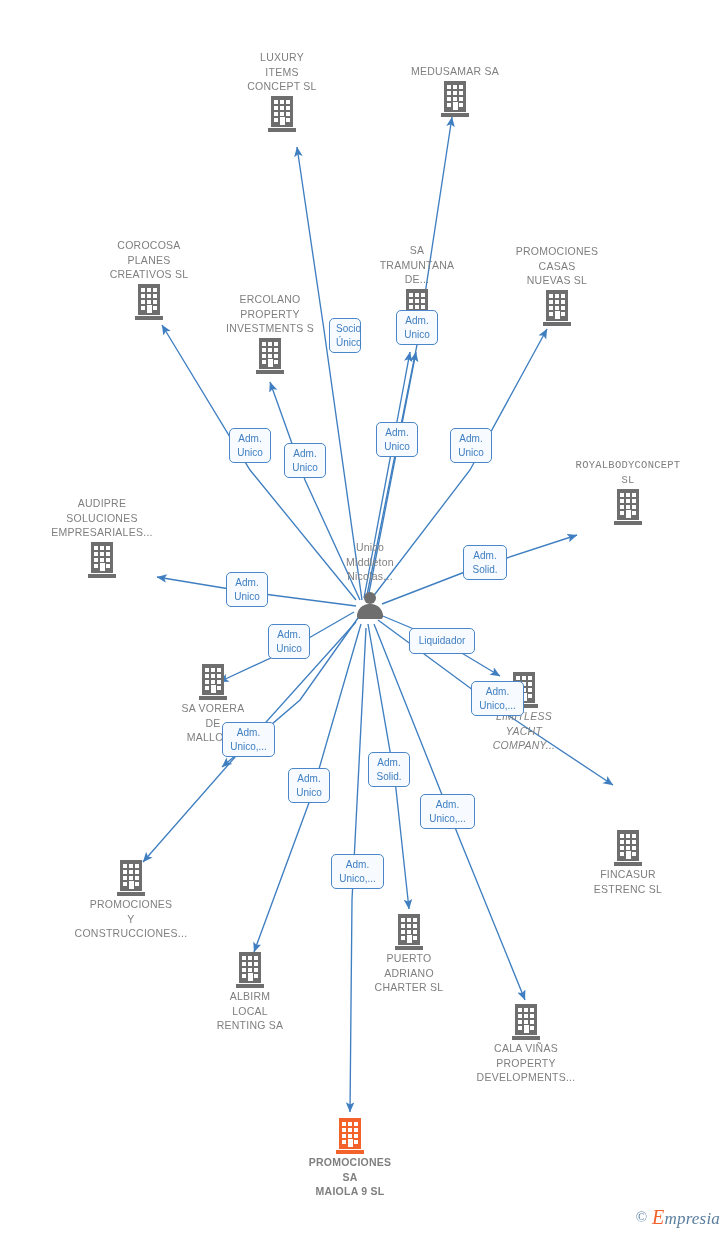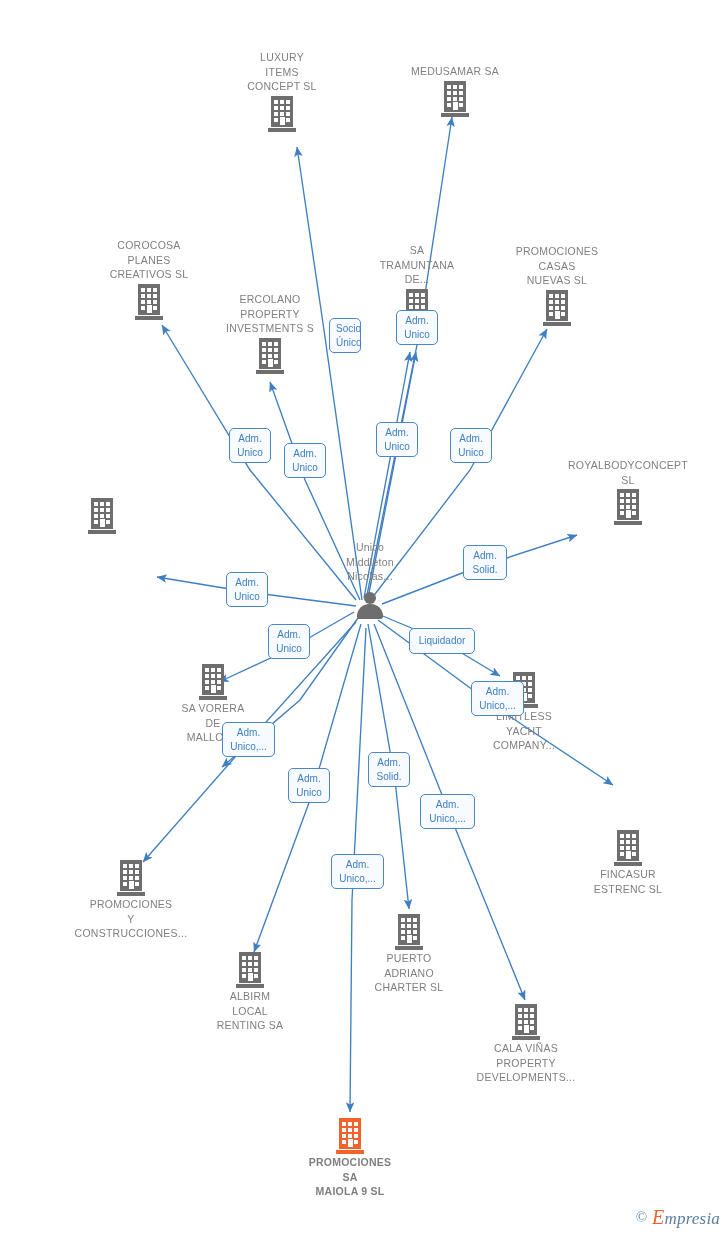--- a/index.html
+++ b/index.html
@@ -242,21 +242,21 @@
           <div class="win" style="left:12px;top:16px"></div>
           <div class="win" style="left:18px;top:16px"></div>
         <div class="win" style="left:6px;top:22px"></div>
           <div class="win" style="left:18px;top:22px"></div>
         <div class="door"></div>
           <div class="base"></div>
       </div>
     </div>
   </div>
 
-  <div class="node" style="left:628px;top:458px;">
+  <div class="node" style="left:628px;top:458px;font-family:Liberation Mono, monospace;">
     <div class="label">ROYALBODYCONCEPT
 SL</div>
     <div class="glyph">
       <div class="bld">
         <div class="body"></div>
         <div class="win" style="left:6px;top:4px"></div>
           <div class="win" style="left:12px;top:4px"></div>
           <div class="win" style="left:18px;top:4px"></div>
         <div class="win" style="left:6px;top:10px"></div>
           <div class="win" style="left:12px;top:10px"></div>
@@ -266,20 +266,23 @@
           <div class="win" style="left:18px;top:16px"></div>
         <div class="win" style="left:6px;top:22px"></div>
           <div class="win" style="left:18px;top:22px"></div>
         <div class="door"></div>
           <div class="base"></div>
       </div>
     </div>
   </div>
 
   <div class="node" style="left:102px;top:496px;">
+    <div class="label">AUDIPRE
+SOLUCIONES
+EMPRESARIALES...</div>
     <div class="glyph">
       <div class="bld">
         <div class="body"></div>
         <div class="win" style="left:6px;top:4px"></div>
           <div class="win" style="left:12px;top:4px"></div>
           <div class="win" style="left:18px;top:4px"></div>
         <div class="win" style="left:6px;top:10px"></div>
           <div class="win" style="left:12px;top:10px"></div>
           <div class="win" style="left:18px;top:10px"></div>
         <div class="win" style="left:6px;top:16px"></div>
@@ -310,21 +313,21 @@
           <div class="win" style="left:18px;top:22px"></div>
         <div class="door"></div>
           <div class="base"></div>
       </div>
     </div>
     <div class="label">SA VORERA
 DE
 MALLORC</div>
   </div>
 
-  <div class="node below" style="left:524px;top:670px;">
+  <div class="node below" style="left:524px;top:670px;font-style:italic;">
     <div class="glyph">
       <div class="bld">
         <div class="body"></div>
         <div class="win" style="left:6px;top:4px"></div>
           <div class="win" style="left:12px;top:4px"></div>
           <div class="win" style="left:18px;top:4px"></div>
         <div class="win" style="left:6px;top:10px"></div>
           <div class="win" style="left:12px;top:10px"></div>
           <div class="win" style="left:18px;top:10px"></div>
         <div class="win" style="left:6px;top:16px"></div>

